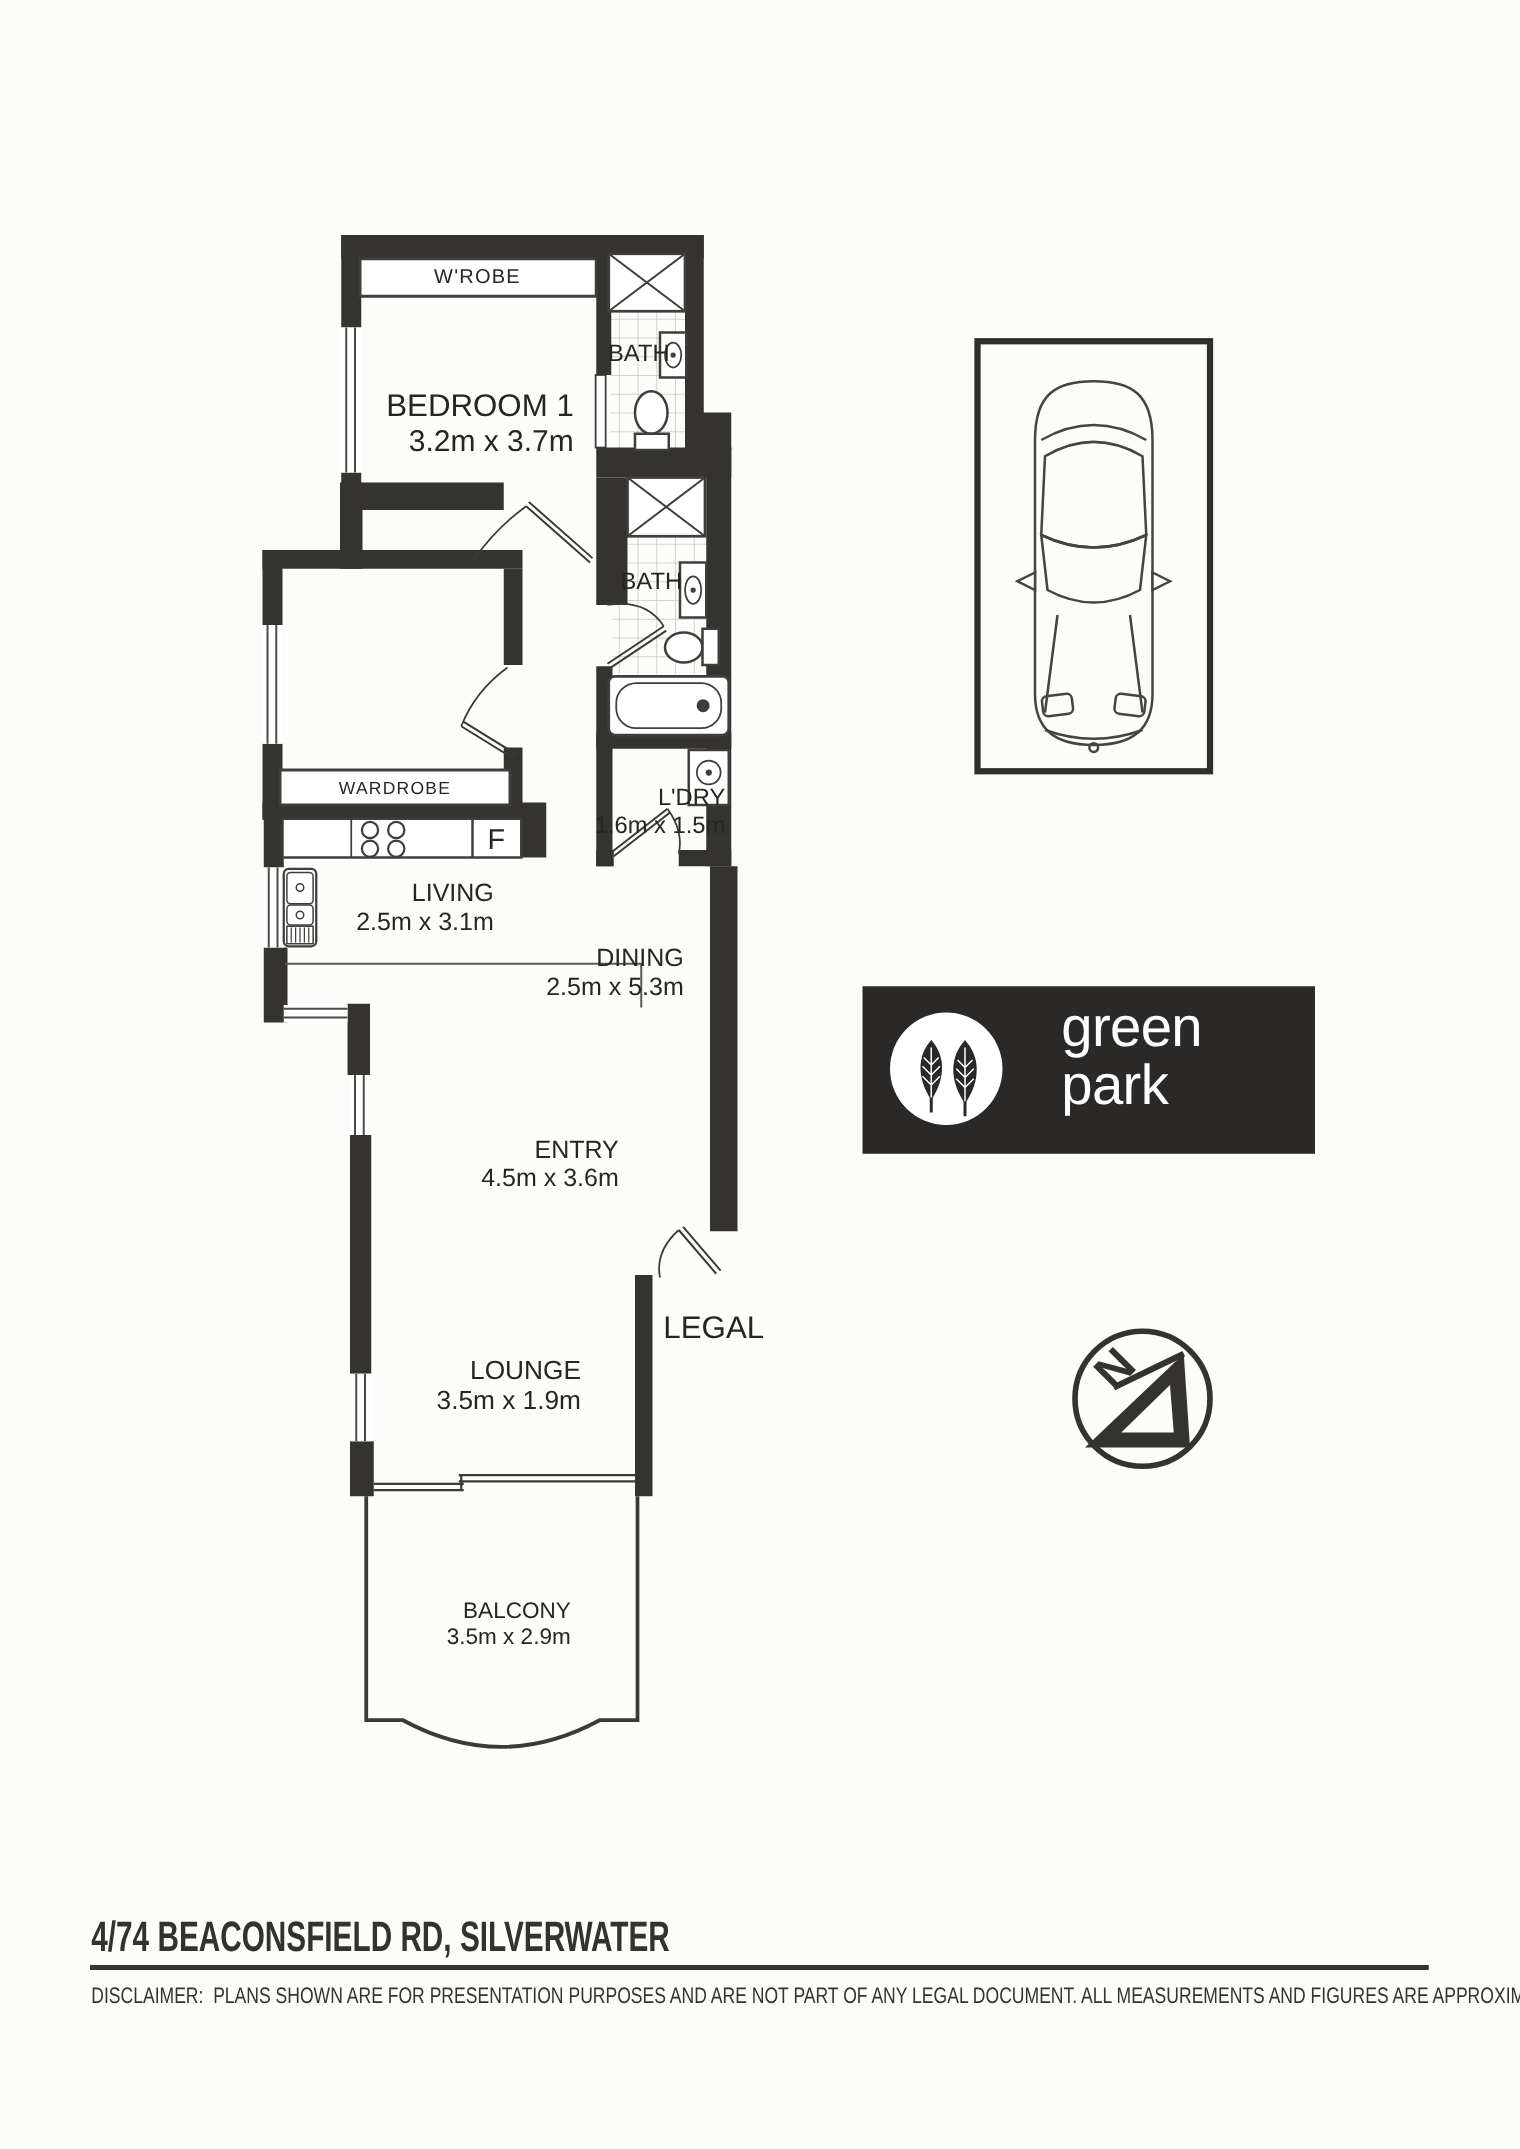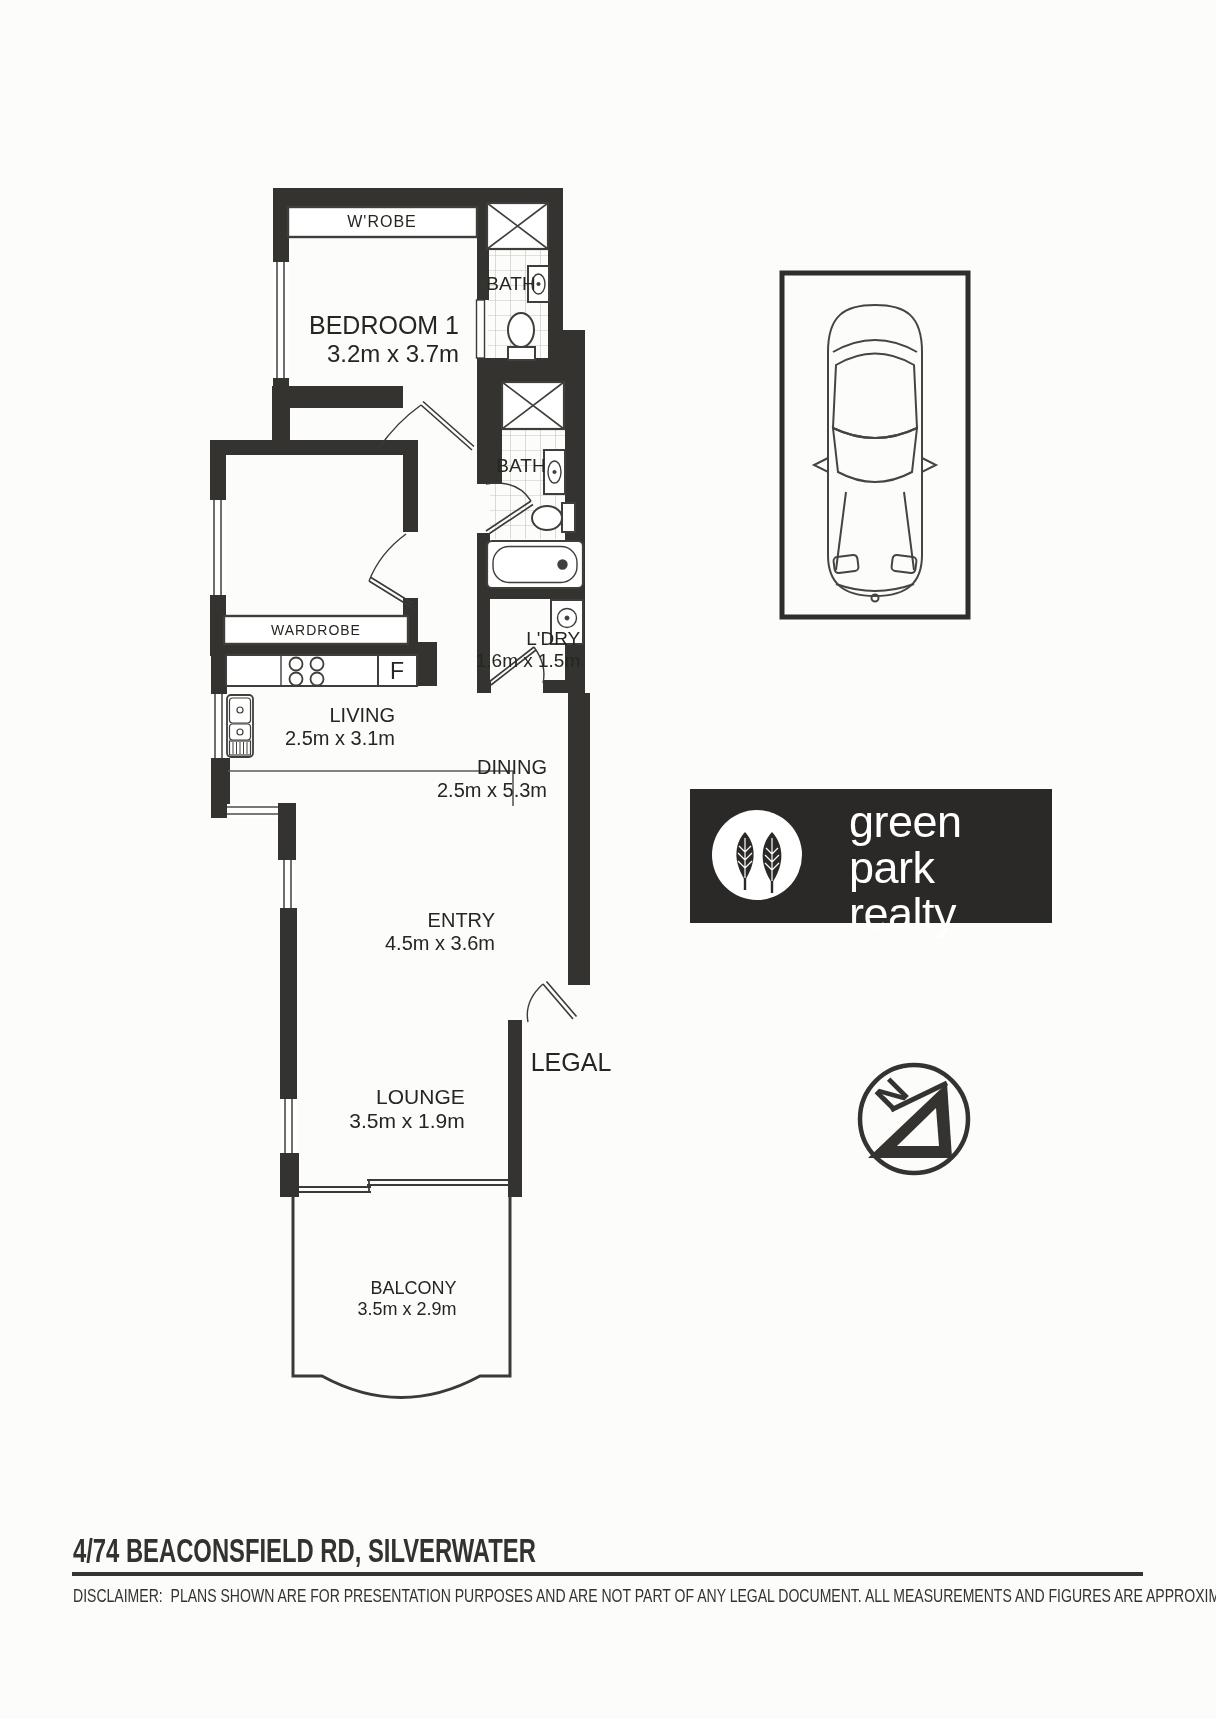--- a/index.html
+++ b/index.html
@@ -286,21 +286,20 @@
         <rect x="58.8" y="69" width="2.4" height="14"></rect>
       </g>
       <g stroke="#ffffff" stroke-width="1.2" fill="none">
         <path d="M33,28 V68 M33,42 L39,36 M33,42 L27,36 M33,50 L40,43 M33,50 L26,43 M33,58 L40,51 M33,58 L26,51"></path>
         <path d="M60,28 V71 M60,44 L66,38 M60,44 L54,38 M60,52 L67,45 M60,52 L53,45 M60,60 L67,53 M60,60 L53,53"></path>
       </g>
     </svg>
   </div>
   <div id="logo-text">
     <div>green park</div>
-    <div>realty</div>
   </div>
 </div>
 
 <div id="address">4/74 BEACONSFIELD RD, SILVERWATER</div>
 <div id="divider"></div>
 <div id="disclaimer">DISCLAIMER:  PLANS SHOWN ARE FOR PRESENTATION PURPOSES AND ARE NOT PART OF ANY LEGAL DOCUMENT. ALL MEASUREMENTS AND FIGURES ARE APPROXIMATE.</div>
 
 </div>
 
 </body></html>

